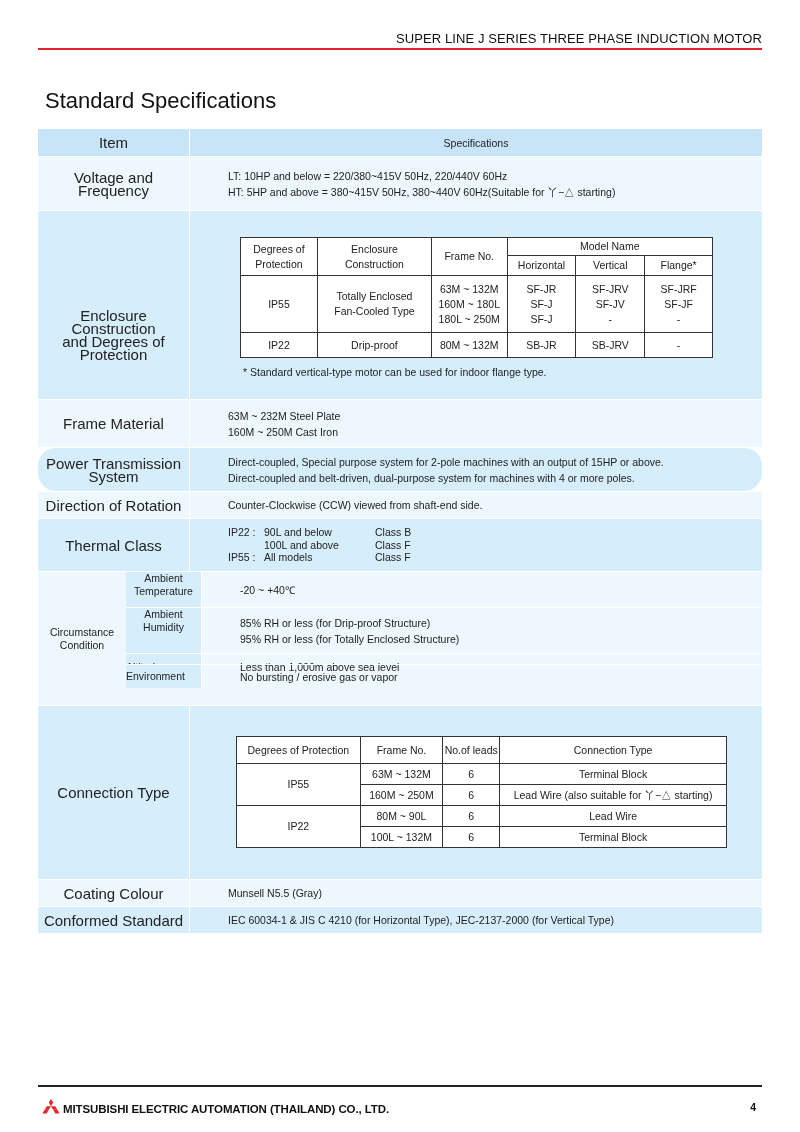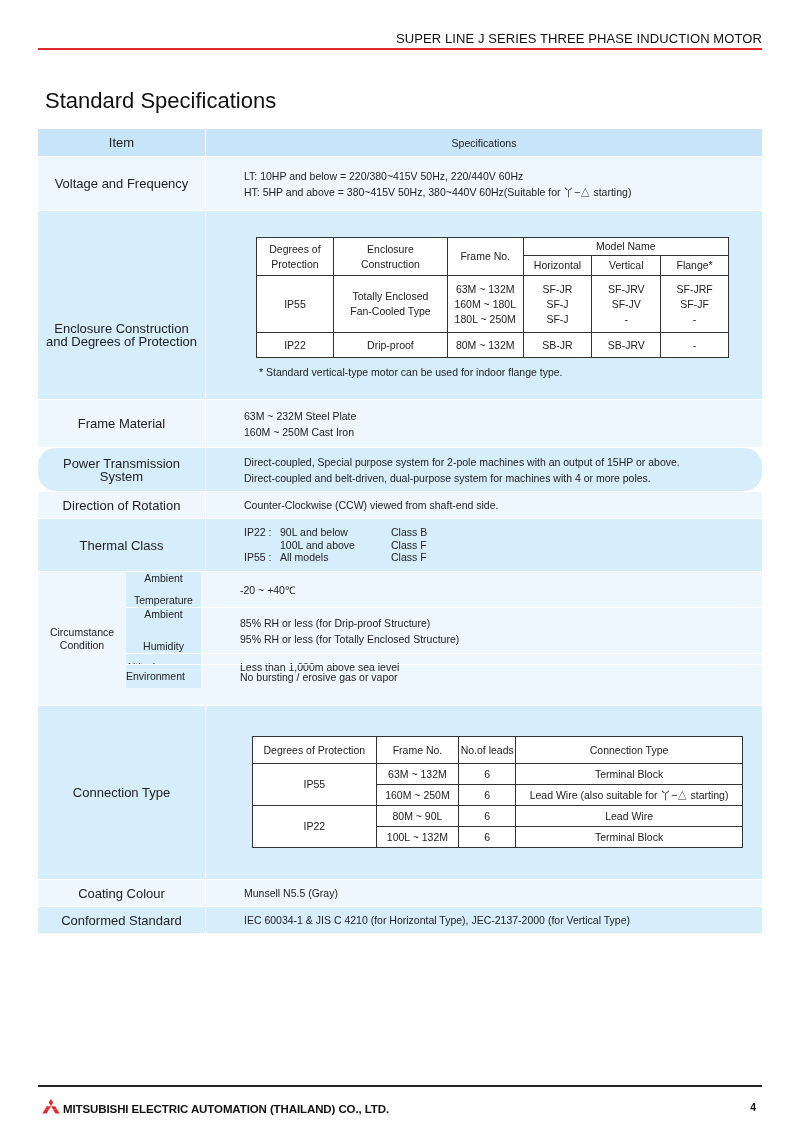--- a/index.html
+++ b/index.html
@@ -6,42 +6,42 @@
   html, body { width: 800px; height: 1132px; background: #ffffff; }
   body { position: relative; font-family: "Liberation Sans", sans-serif; color: #222; overflow: hidden; }
 
   .header-title { position: absolute; right: 38px; top: 31px; font-size: 13px; letter-spacing: 0.1px; color: #111; }
   .header-rule { position: absolute; left: 38px; right: 38px; top: 48px; height: 1.5px; background: #e3262c; }
 
   .page-title { position: absolute; left: 45px; top: 88px; font-size: 22px; color: #111; font-weight: normal; }
 
   .spec-table { position: absolute; left: 38px; top: 129px; width: 724px; }
   .row { position: absolute; left: 0; width: 724px; display: flex; }
-  .cell-item { width: 168px; display: flex; align-items: center; justify-content: center; text-align: center; font-size: 13px; line-height: 13px; border-right: 1.5px solid #ffffff; }
+  .cell-item { width: 152px; display: flex; align-items: center; justify-content: center; text-align: center; font-size: 15px; line-height: 13px; border-right: 1.5px solid #ffffff; }
   .cell-spec { flex: 1; display: flex; flex-direction: column; justify-content: center; padding-left: 38px; font-size: 10.5px; line-height: 16px; }
   .bg-head { background: #c8e4f8; }
   .bg-light { background: #eef7fd; }
   .bg-blue { background: #d6eefc; }
   .row-sep { border-top: 1.5px solid #ffffff; }
   .cell-head { justify-content: center; align-items: center; padding-left: 0; text-align: center; }
 
   
   table.inner { border-collapse: collapse; background: #ffffff; font-size: 10.5px; }
   table.inner td, table.inner th { border: 1px solid #333; text-align: center; font-weight: normal; padding: 1px 3px; line-height: 15px; }
 
   .enc-wrap { position: absolute; left: 202px; top: 26px; }
   .enc-note { position: absolute; left: 205px; top: 155px; font-size: 10.5px; }
 
   .conn-wrap { position: absolute; left: 198px; top: 30px; }
 
   
   .circ-left { width: 88px; display: flex; align-items: center; justify-content: center; text-align: center; font-size: 10.5px; line-height: 13px; }
   .circ-right { flex: 1; position: relative; }
   .subrow { position: absolute; left: 0; right: 0; display: flex; }
-  .subcell-item { width: 76px; background: #d6eefc; display: flex; align-items: center; justify-content: space-between; text-align: center; font-size: 10.5px; line-height: 13px; border-right: 1.5px solid #ffffff; }
+  .subcell-item { width: 76px; background: #d6eefc; display: flex; align-items: center; justify-content: flex-start; text-align: center; font-size: 10.5px; line-height: 13px; border-right: 1.5px solid #ffffff; }
   .subcell-spec { flex: 1; display: flex; flex-direction: column; justify-content: center; padding-left: 38px; font-size: 10.5px; line-height: 16px; }
 
   .thermal-grid { display: grid; grid-template-columns: 36px 111px auto; font-size: 10.5px; line-height: 12.5px; }
 
   .footer-rule { position: absolute; left: 38px; right: 38px; top: 1085px; height: 1.5px; background: #222; }
   .footer-brand { position: absolute; left: 42px; top: 1099px; display: flex; align-items: center; }
   .footer-name { font-size: 11.5px; font-weight: bold; color: #111; margin-left: 3px; letter-spacing: -0.1px; }
   .page-number { position: absolute; right: 44px; top: 1101px; font-size: 10.5px; font-weight: bold; color: #111; }
 </style>
 </head>

